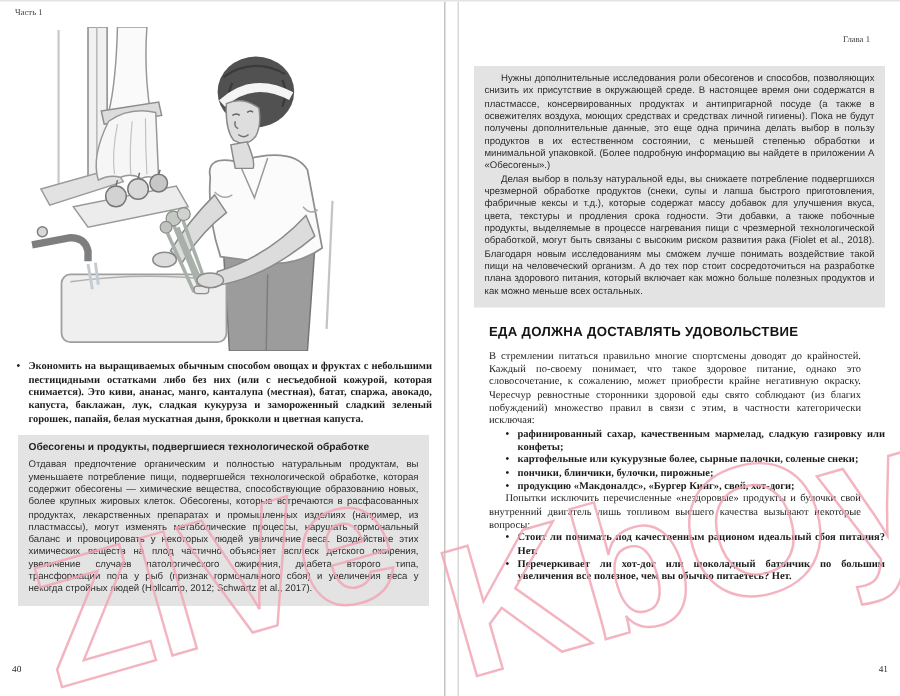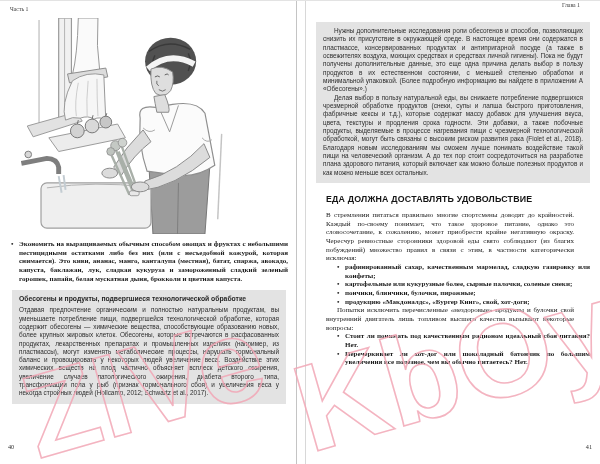--- a/index.html
+++ b/index.html
@@ -3,21 +3,21 @@
 <meta charset="utf-8">
 <style>
   html,body{margin:0;padding:0;background:#ffffff;}
   .spread{
     position:relative;width:600px;height:464px;background:#ffffff;
     overflow:hidden;border-top:1px solid #e3e3e3;box-sizing:border-box;
     font-family:"Liberation Serif",serif;color:#1c1c1c;
   }
   .page{position:absolute;top:0;height:464px;box-sizing:border-box;}
   .page-left{left:0;width:296px;padding:5px 8px 0 10px;}
-  .page-right{left:307px;width:293px;padding:1px 8px 0 5px;}
+  .page-right{left:307px;width:293px;padding:23px 8px 0 5px;}
   .gutter{position:absolute;top:0;left:296px;width:10px;height:464px;
     border-left:1px solid #c4c4c4;border-right:1px solid #d8d8d8;box-sizing:border-box;}
   .running-head{font-size:5.8px;color:#3d3d3d;height:8px;}
   .running-head.rh-right{text-align:right;padding-right:12px;}
   .illustration{width:258px;height:216px;margin:4px auto 6px auto;}
   .serif-body{font-size:7px;line-height:1.24;text-align:justify;color:#1c1c1c;margin:0;}
   ul.blist{list-style:none;margin:0;padding:0;}
   ul.blist li{position:relative;padding-left:9px;font-size:7px;line-height:1.24;text-align:justify;font-weight:bold;}
   ul.blist li::before{content:"•";position:absolute;left:1px;top:0;}
   .left-bullet{margin:0 2px 0 8px;}

